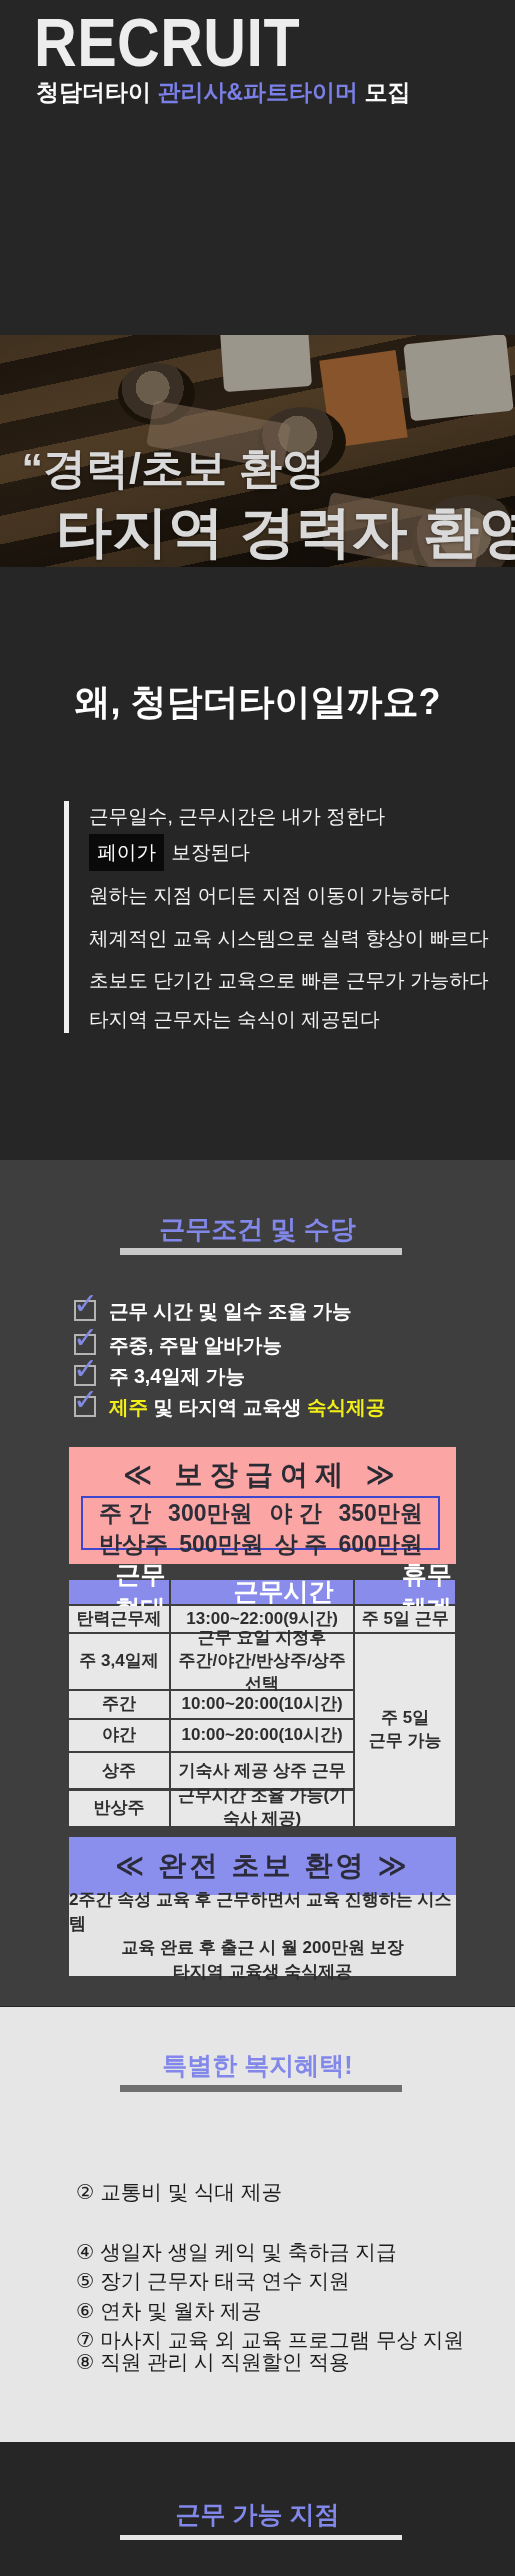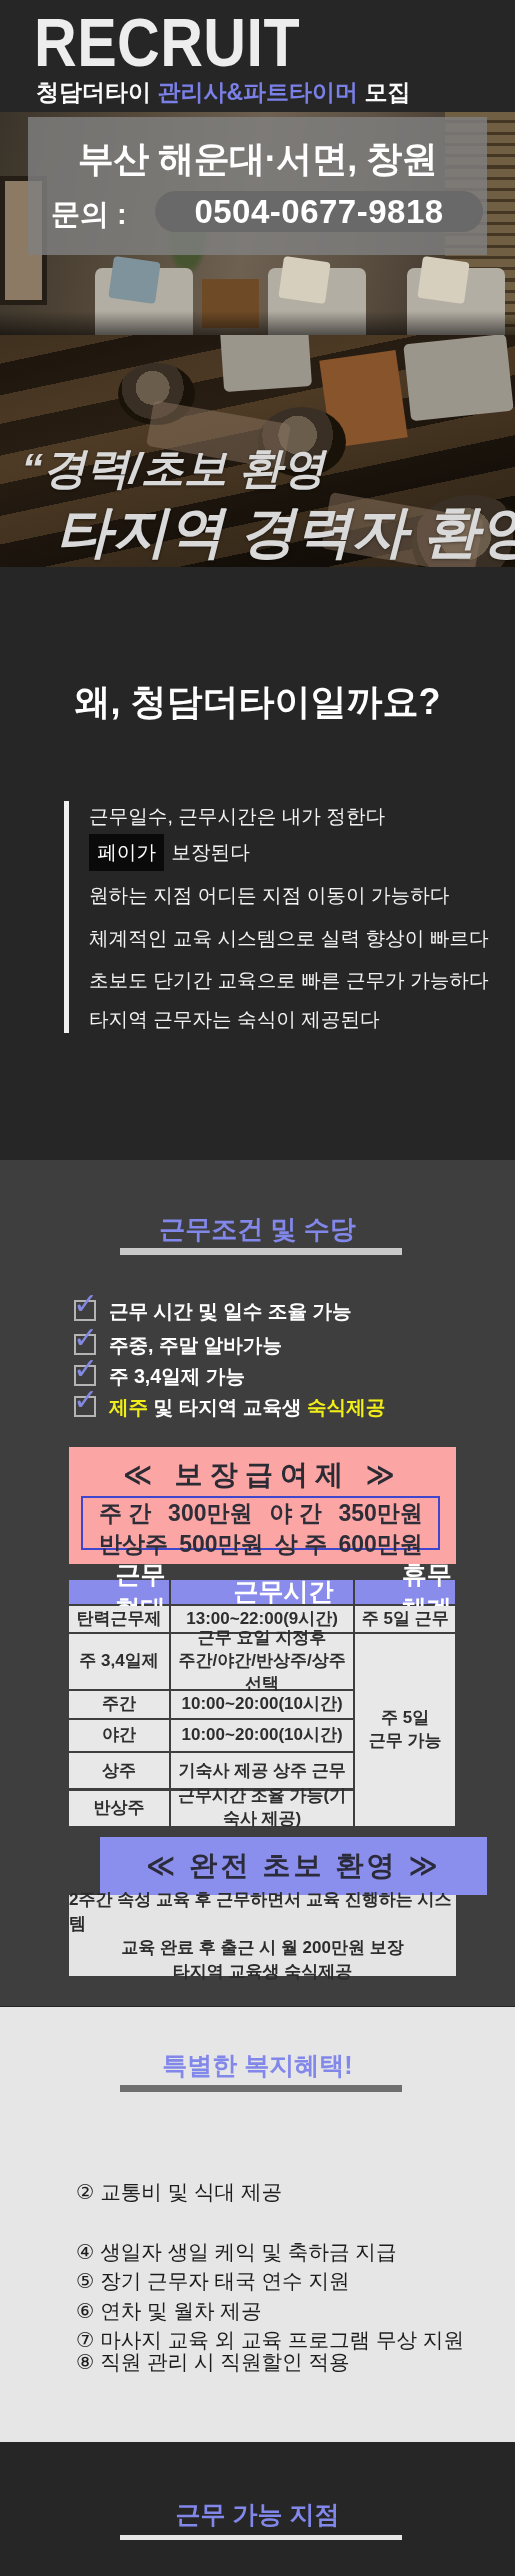--- a/index.html
+++ b/index.html
@@ -43,21 +43,21 @@
   
   #sec-photo2{top:335px;height:232px;
     background:linear-gradient(165deg,#2a1f14 0%,#3d2d1c 35%,#241a10 70%,#140e08 100%);}
   .p2-steps{left:0;top:0;width:515px;height:232px;
     background:repeating-linear-gradient(168deg,rgba(140,110,70,.22) 0 28px,rgba(0,0,0,.35) 28px 59px);}
   .p2-chair{background:#9b968c;border-radius:5.2px;}
   .p2-cabinet{left:325px;top:19.6px;width:77px;height:88px;background:#87542b;transform:rotate(-8deg);}
   .p2-basin{border-radius:50%;
     background:radial-gradient(circle at 45% 40%,#6b5d4c 0 30%,#3a2f24 30% 55%,#191209 55% 100%);}
   .p2-rug{background:#8a7360;opacity:.5;transform:rotate(10deg);border-radius:5.2px;}
-  .p2-line{font-weight:bold;color:#d9d9d9;white-space:nowrap;text-shadow:0 1px 3.1px rgba(0,0,0,.4);font-style:italic;}
+  .p2-line{font-weight:bold;color:#d9d9d9;white-space:nowrap;text-shadow:0 1px 3.1px rgba(0,0,0,.4);}
 
   
   #sec-why{top:567px;height:594px;background:#262626;}
   .why-heading{top:111px;font-size:36px;font-weight:bold;color:#ffffff;white-space:nowrap;}
   .why-line{left:64px;top:234px;width:4.6px;height:232px;background:#f0f0f0;}
   .why-item{left:89px;font-size:19.6px;color:#f2f2f2;white-space:nowrap;}
   .why-boxed{display:inline-block;background:#0a0a0a;color:#ffffff;padding:5.2px 8.2px;margin-right:7.2px;}
 
   
   #sec-conditions{top:1160px;height:846px;background:#3e3e3e;}
@@ -76,21 +76,21 @@
     box-sizing:border-box;display:flex;flex-direction:column;justify-content:space-evenly;padding:0 15.5px;}
   .salary-row{display:flex;justify-content:space-between;font-size:23px;font-weight:bold;color:#2e2e38;}
   .work-table{left:69px;top:420px;width:387px;display:grid;
     grid-template-columns:100px 182px 100px;
     grid-template-rows:24px 26px 55px 27px 31px 35px 35px;gap:2.1px;}
   .wt-cell{background:#e8e8e8;color:#2e2e2e;font-size:17px;font-weight:bold;display:flex;
     align-items:center;justify-content:center;text-align:center;white-space:pre-line;line-height:1.35;}
   .wt-head{background:#8a8cec;color:#ffffff;font-size:25px;padding-left:43px;}
   .newbie-banner{left:69px;top:677px;width:387px;height:58px;background:#8a8eec;
     display:flex;align-items:center;justify-content:center;font-size:28px;font-weight:bold;
-    color:#2b2b3c;letter-spacing:3.1px;margin-left:31px;}
+    color:#2b2b3c;letter-spacing:3.1px;}
   .newbie-box{left:69px;top:735px;width:387px;height:81px;background:#e4e4e4;
     display:flex;flex-direction:column;align-items:center;justify-content:center;
     font-size:17px;font-weight:bold;color:#2c2c2c;line-height:24px;}
 
   
   #sec-benefits{top:2007px;height:435px;background:#e6e6e6;}
   .b-title{top:42px;font-size:25px;}
   .b-underline{left:120px;top:78px;width:282px;height:7.2px;background:#6f6f6f;}
   .b-item{left:76px;font-size:20.6px;color:#1c1c1c;white-space:nowrap;}
 
@@ -104,38 +104,20 @@
 
 <div class="poster">
 
   <div class="sec" id="sec-header">
     <div class="abs recruit">RECRUIT</div>
     <div class="abs subtitle">
       <span>청담더타이 </span><span class="accent">관리사&amp;파트타이머</span><span> 모집</span>
     </div>
   </div>
 
-  <div class="sec" id="sec-photo1">
-    <div class="abs p1-tilewall"></div>
-    <div class="abs p1-art"></div>
-    <div class="abs p1-plant"></div>
-    <div class="abs p1-chair" style="left:95px"></div>
-    <div class="abs p1-chair" style="left:268px"></div>
-    <div class="abs p1-chair" style="left:407px"></div>
-    <div class="abs p1-pillow blue" style="left:111px"></div>
-    <div class="abs p1-pillow" style="left:281px"></div>
-    <div class="abs p1-pillow" style="left:420px"></div>
-    <div class="abs p1-table"></div>
-    <div class="abs p1-shadow"></div>
-    <div class="abs hero-overlay">
-      <div class="abs hero-title">부산 해운대·서면, 창원</div>
-      <div class="abs hero-inquiry">문의 :</div>
-      <div class="abs hero-pill">0504-0677-9818</div>
-    </div>
-  </div>
 
   <div class="sec" id="sec-photo2">
     <div class="abs p2-steps"></div>
     <div class="abs p2-chair" style="left:222px;top:-7.7px;width:88px;height:62px;transform:rotate(-4deg)"></div>
     <div class="abs p2-chair" style="left:407px;top:4.1px;width:103px;height:77px;transform:rotate(-6deg)"></div>
     <div class="abs p2-cabinet"></div>
     <div class="abs p2-basin" style="left:118px;top:28px;width:77px;height:62px"></div>
     <div class="abs p2-basin" style="left:258px;top:72px;width:88px;height:70px"></div>
     <div class="abs p2-basin" style="left:412px;top:160px;width:118px;height:98px"></div>
     <div class="abs p2-rug" style="left:149px;top:77px;width:139px;height:46px"></div>

